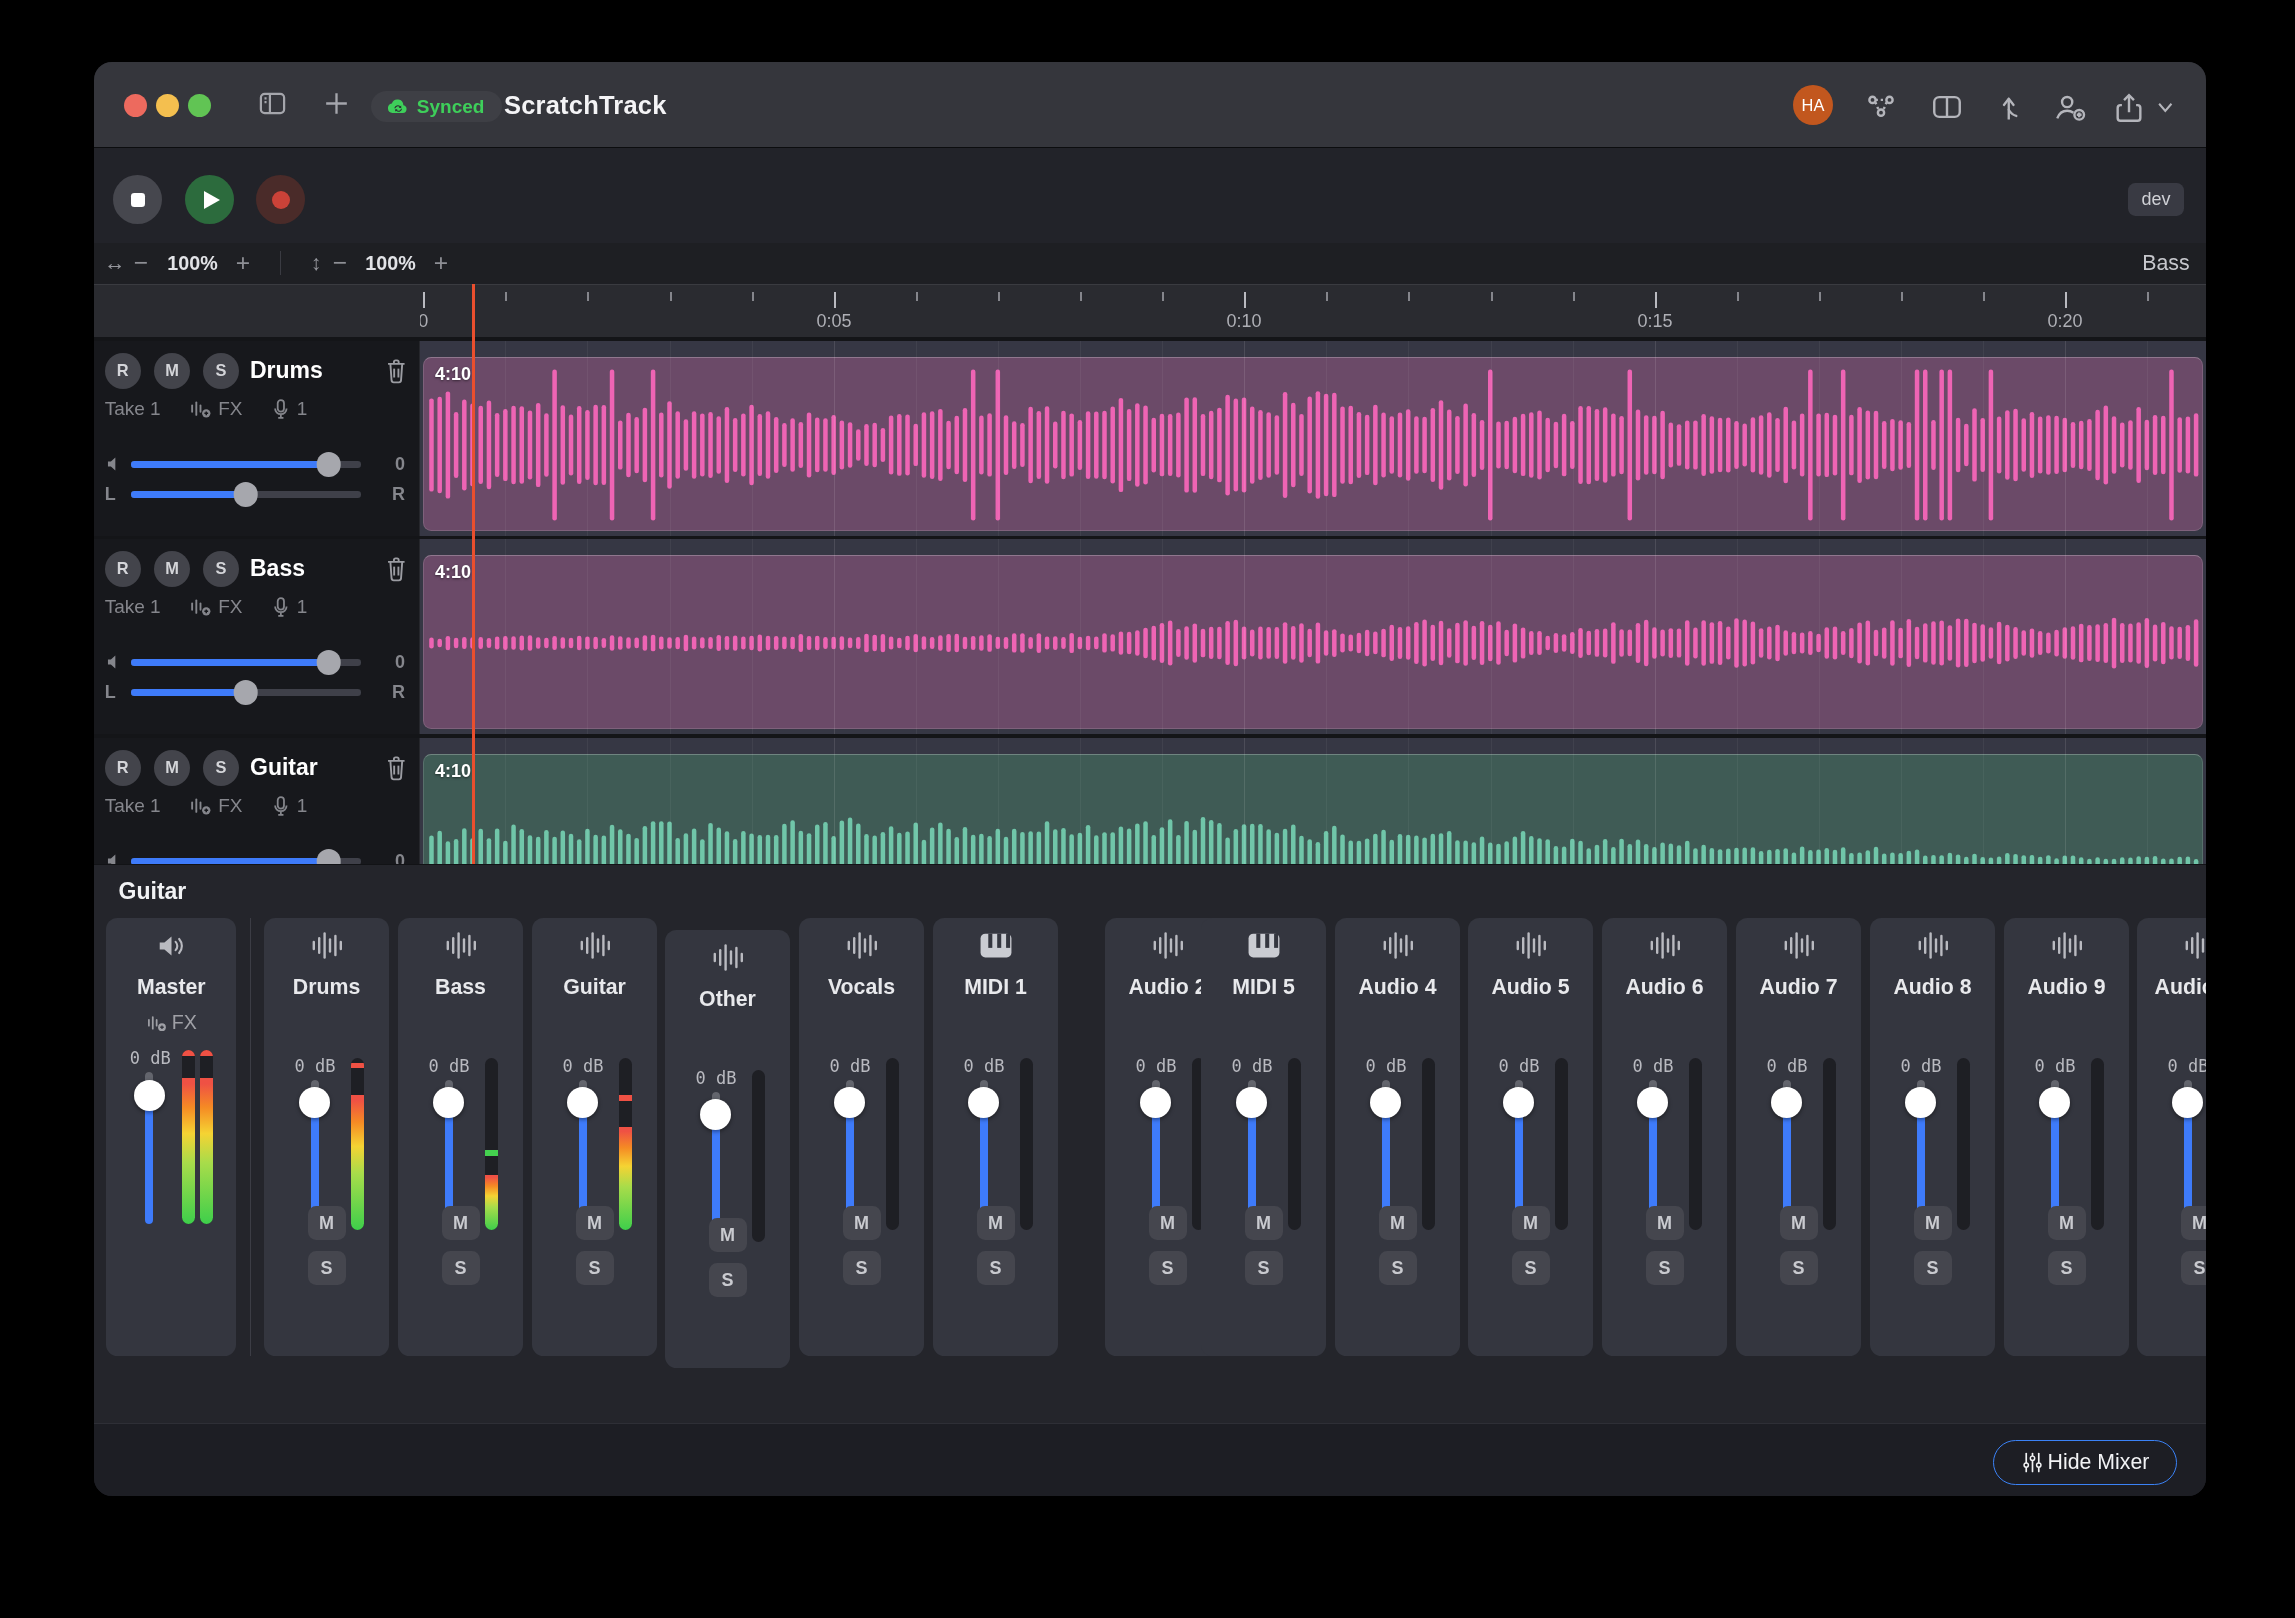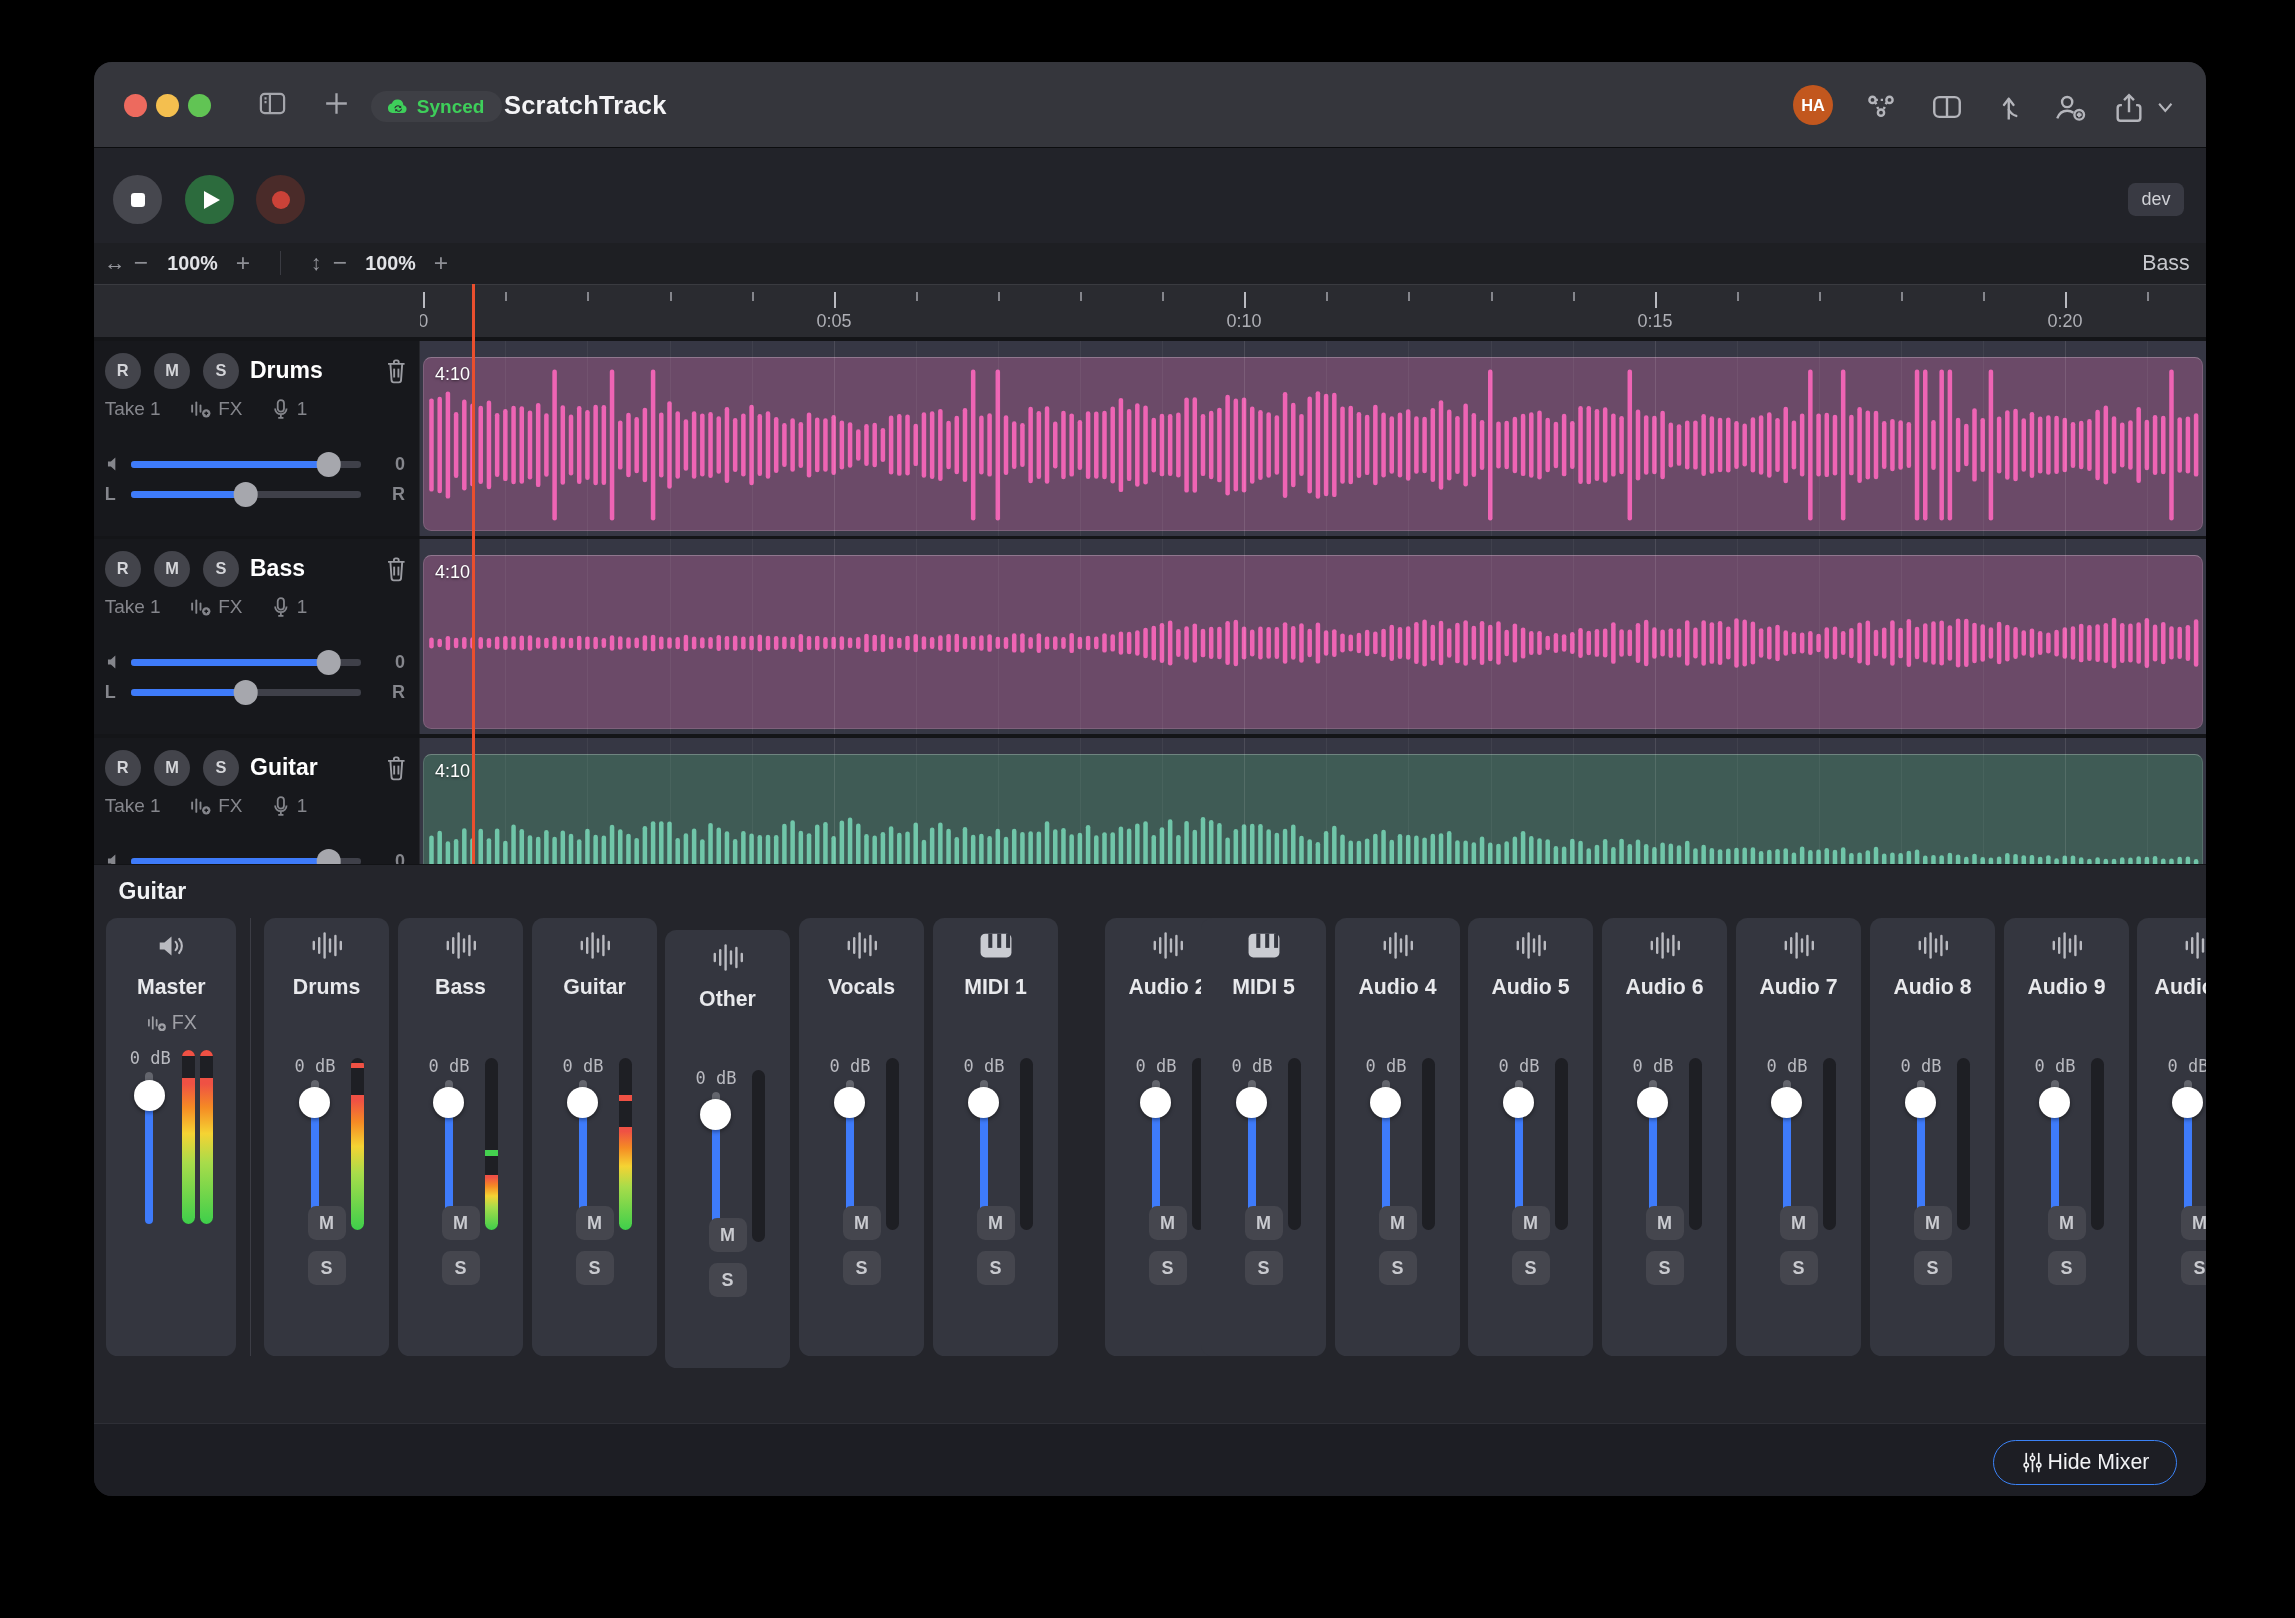--- a/index.html
+++ b/index.html
@@ -13,21 +13,21 @@
   #titlebar { position:absolute; left:0; top:0; width:100%; height:86px; background:#35363c;
               border-bottom:1.6px solid #0c0d0f; }
   .light { position:absolute; top:32px; width:23px; height:23px; border-radius:50%; }
   #tb-sidebar-icon,#tb-plus-icon { position:absolute; top:26px; color:#a5a6ac; }
   #synced-badge { position:absolute; left:277px; top:29px; height:31px; padding:0 18px 0 13px;
                   background:#3e3f45; border-radius:15.6px; display:flex; align-items:center; gap:8.2px; }
   #synced-badge span { color:#3ecf5a; font-size:19px; font-weight:600; }
   #window-title { position:absolute; left:410px; top:0; height:86px; display:flex; align-items:center;
                   color:#f4f4f6; font-size:25.5px; font-weight:700; letter-spacing:0.2px; }
   #avatar { position:absolute; left:1699px; top:23px; width:40px; height:40px; border-radius:50%;
-            background:#c2571e; color:#fff; font-size:16.4px; font-weight:700;
+            background:#c2571e; color:#fff; font-size:16.4px; font-weight:400;
             display:flex; align-items:center; justify-content:center; }
   .tb-icon { position:absolute; top:28px; color:#b4b5bb; }
 
   
   #transport { position:absolute; left:0; top:86px; width:100%; height:95px; background:#222329; }
   .tbtn { position:absolute; top:27px; width:49px; height:49px; border-radius:50%;
           display:flex; align-items:center; justify-content:center; }
   #stop-button { left:19px; background:#46474e; }
   #stop-button .sq { width:14px; height:14px; border-radius:3.3px; background:#fff; }
   #play-button { left:91px; background:#2c6b3d; }
@@ -78,21 +78,21 @@
   .trow2 .sp { width:14.8px; }
   .srow { position:absolute; height:24.6px; display:flex; align-items:center; }
   .slider { position:relative; width:230px; height:6.6px; border-radius:3.3px; background:#3f4049; }
   .slider .fill { position:absolute; left:0; top:0; height:6.6px; border-radius:3.3px; background:#3e7bfa; }
   .slider .knob { position:absolute; top:-9px; width:24.6px; height:24.6px; border-radius:50%;
                   background:#a6a7ad; transform:translateX(-50%); }
   .side-label { color:#85868c; font-size:18px; font-weight:600; }
   .region { position:absolute; left:3.3px; top:16.4px; height:174px; border-radius:8.2px; overflow:hidden;
             border:0.8px solid rgba(255,255,255,0.13); border-top:1.6px solid rgba(255,255,255,0.25); }
   .region svg { position:absolute; left:0; top:0; }
-  .region-label { position:absolute; left:10.7px; top:5.7px; color:#fff; font-size:18px; font-weight:400;
+  .region-label { position:absolute; left:10.7px; top:5.7px; color:#fff; font-size:18px; font-weight:700;
                   text-shadow:0 0.8px 2.5px rgba(0,0,0,0.5); }
   .gridline { position:absolute; top:0; bottom:0; width:0.8px; background:rgba(255,255,255,0.05); }
   .gridline.major { background:rgba(255,255,255,0.11); }
   #playhead { position:absolute; left:378px; top:0; width:2.5px; height:580px; background:#ea4f2e; z-index:6; }
 
   
   #mixer { position:absolute; left:0; top:802px; width:100%; height:559px; background:#24252b;
            border-top:1.6px solid #121316; overflow:hidden; }
   #mixer-label { position:absolute; left:24.6px; top:13px; color:#f2f3f5; font-size:23px; font-weight:700; }
   .strip { position:absolute; top:53px; width:125px; height:438px; background:#34363f; border-radius:11.5px; }

